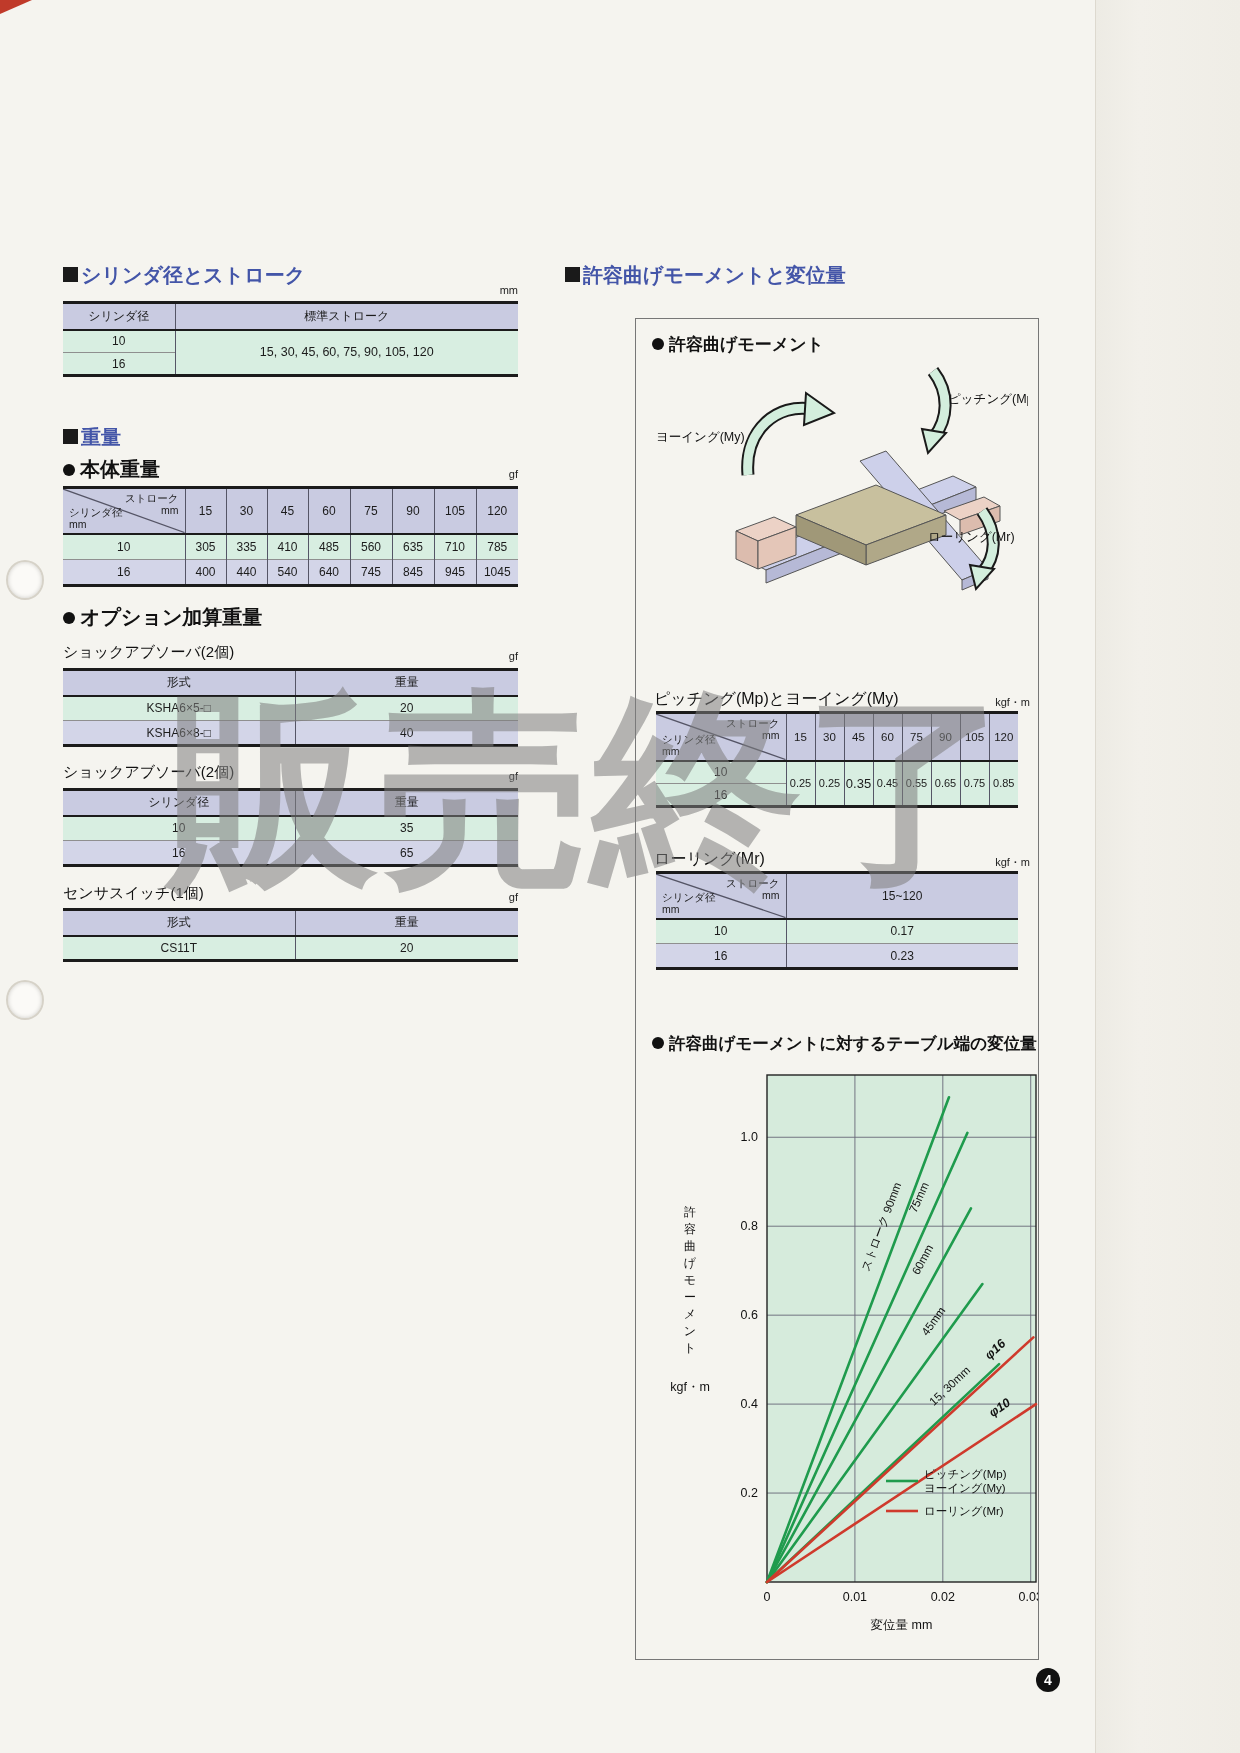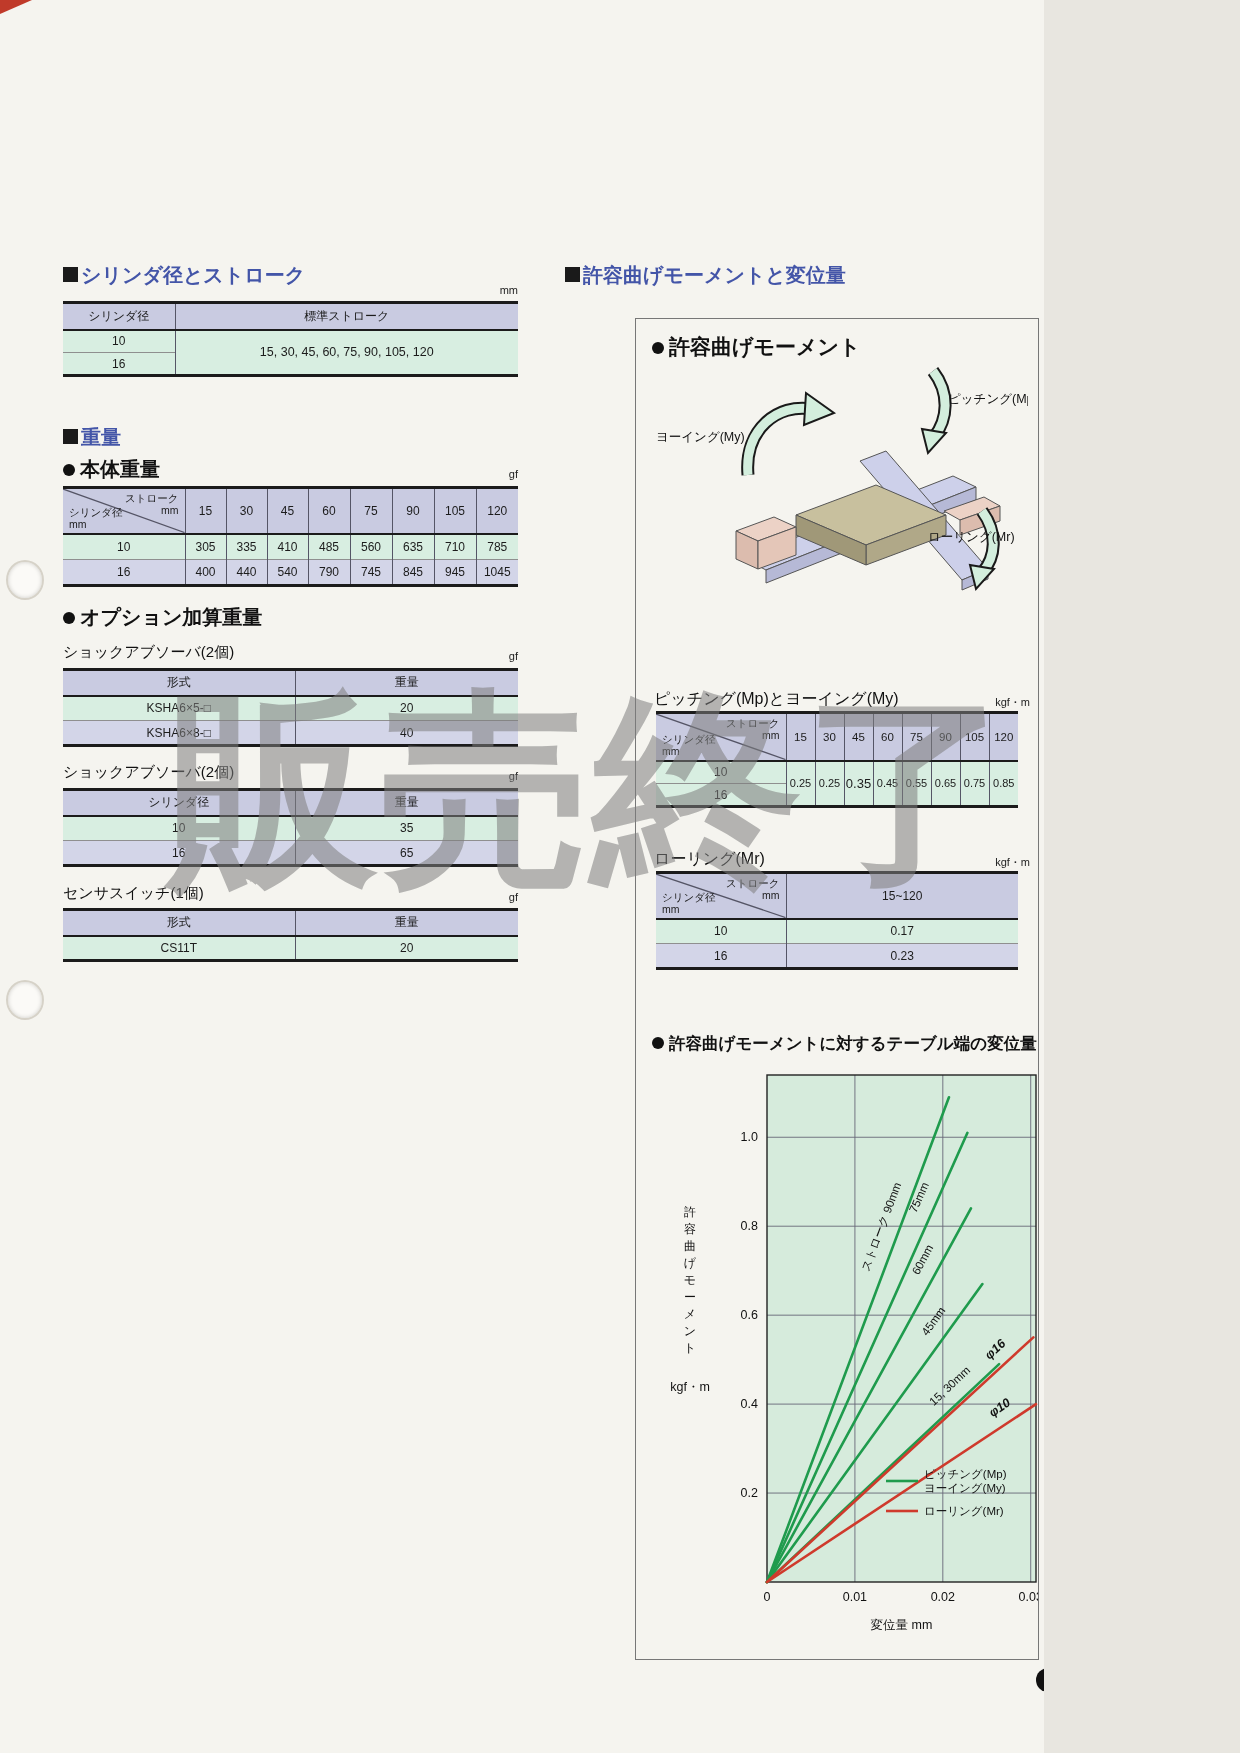--- a/index.html
+++ b/index.html
@@ -1,16 +1,16 @@
 <!DOCTYPE html>
 <html><head>
 <meta charset="utf-8">
 <style>
   html,body{margin:0;padding:0;background:#e8e6e0;}
-  .page{position:relative;width:1044px;height:1753px;background:#f5f4ef;
+  .page{position:relative;width:1240px;height:1753px;background:#f5f4ef;
         font-family:"Liberation Sans",sans-serif;color:#1c1c1c;overflow:hidden;text-decoration:underline;}
   .page-edge{position:absolute;top:0;left:1095px;width:145px;height:1753px;
         background:linear-gradient(to right,#edebe4,#f2f0ea 30%,#efede6);border-left:1px solid #ddd9cf;}
   .corner-mark{position:absolute;top:0;left:0;width:0;height:0;
         border-top:14px solid #c03a2a;border-right:32px solid transparent;}
   .hole{position:absolute;left:6px;width:34px;height:36px;border-radius:50%;
         background:#fbfaf7;border:2px solid #d6d2c8;box-shadow:inset 0 0 4px rgba(0,0,0,.18);}
   .hole1{top:560px;} .hole2{top:980px;}
   .watermark{position:absolute;left:168px;top:668px;width:900px;font-size:210px;line-height:245px;
         font-weight:bold;color:rgba(125,125,125,0.55);letter-spacing:2px;z-index:30;white-space:nowrap;}
@@ -132,21 +132,21 @@
       <td>560</td>
       <td>635</td>
       <td>710</td>
       <td>785</td>
     </tr>
     <tr class="l">
       <td class="b">16</td>
       <td>400</td>
       <td>440</td>
       <td>540</td>
-      <td>790</td>
+      <td>640</td>
       <td>745</td>
       <td>845</td>
       <td>945</td>
       <td>1045</td>
     </tr>
   </tbody>
     </table>
 
   <div class="sub-title" style="left:63px;top:604px;">
     <span class="dot"></span><span>オプション加算重量</span>
@@ -215,21 +215,21 @@
       <td>20</td>
     </tr>
   </tbody>
     </table>
 
   <div class="sec-title" style="left:565px;top:262px;">
     <span class="sq"></span><span>許容曲げモーメントと変位量</span>
   </div>
 
   <div class="mbox">
-    <div class="sub-title mini-head" style="left:16px;top:14px;font-size:21px;">
+    <div class="sub-title mini-head" style="left:16px;top:14px;font-size:17px;">
       <span class="dot"></span><span>許容曲げモーメント</span>
     </div>
 
     <svg class="diagram" width="380" height="260" viewBox="0 0 380 260">
 
       <polygon points="95,195 305,113 328,124 118,207" fill="#cdd0ea" stroke="#555" stroke-width="1"></polygon>
       <polygon points="118,207 328,124 328,137 118,220" fill="#b6b9d6" stroke="#555" stroke-width="1"></polygon>
 
       <polygon points="212,98 238,88 340,206 314,217" fill="#cdd0ea" stroke="#555" stroke-width="1"></polygon>
       <polygon points="314,217 340,206 340,216 314,227" fill="#b6b9d6" stroke="#555" stroke-width="1"></polygon>

